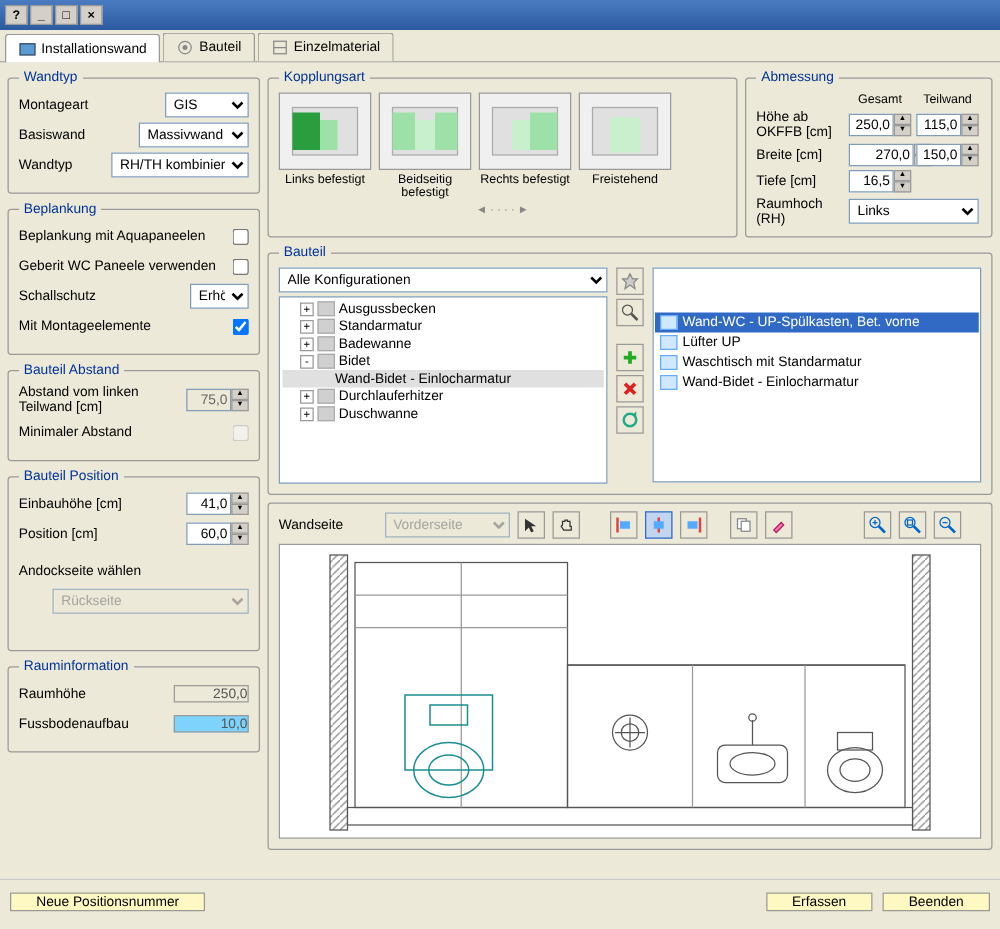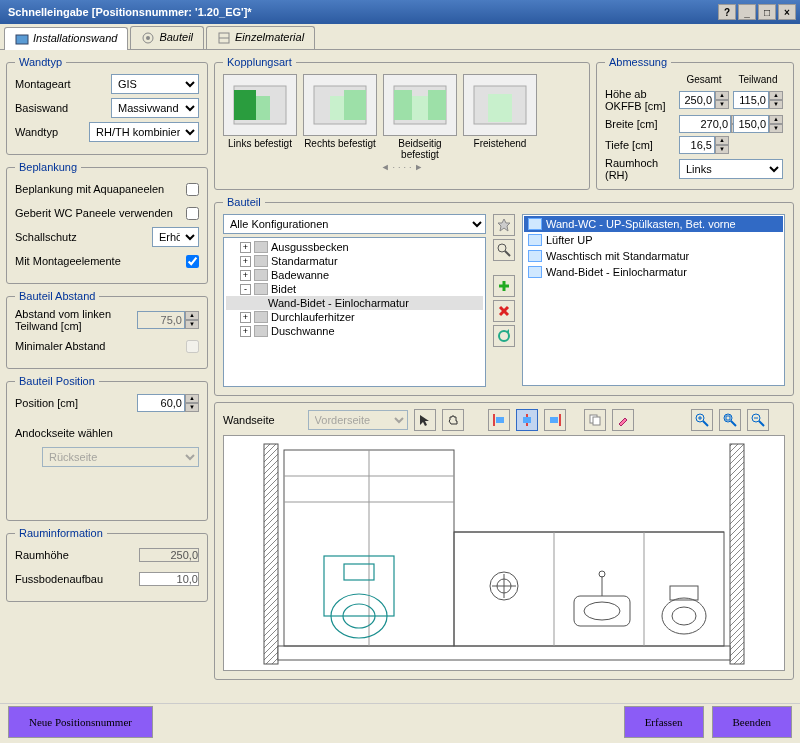--- a/index.html
+++ b/index.html
@@ -4,33 +4,33 @@
 <style>
 * { box-sizing: border-box; margin: 0; padding: 0; font-family: Tahoma, Arial, sans-serif; font-size: 11px; }
 body { background: #ece9d8; width: 800px; height: 743px; overflow: hidden; }
 
 .titlebar { height: 24px; background: linear-gradient(#4a7bc0, #2c5aa0); color: white; display: flex; align-items: center; padding: 0 4px; font-weight: bold; }
 .titlebar .title { flex: 1; padding-left: 4px; }
 .titlebar .btns { display:flex; gap:2px; }
 .titlebar .wb { width:18px; height:16px; background:#d4d0c8; border:1px solid #999; color:#000; display:flex; align-items:center; justify-content:center; font-family:Arial; font-size:10px; cursor:pointer; }
 
 .tabs { display:flex; border-bottom:1px solid #999; background:#ece9d8; padding:2px 4px 0 4px; }
-.tab { padding:4px 10px; border:1px solid #999; border-bottom:none; margin-right:2px; background:#ece9d8; display:flex; align-items:flex-start; gap:4px; cursor:pointer; border-radius:3px 3px 0 0;font-style:italic; }
+.tab { padding:4px 10px; border:1px solid #999; border-bottom:none; margin-right:2px; background:#ece9d8; display:flex; align-items:center; gap:4px; cursor:pointer; border-radius:3px 3px 0 0; }
 .tab.active { background:#fff; position:relative; top:1px; }
 .tab-icon { width:14px; height:14px; display:inline-block; }
 
 .content { padding:6px; background:#ece9d8; height:calc(743px - 24px - 26px - 40px); overflow:hidden; }
 
 fieldset { border:1px solid #999; border-radius:3px; padding:6px 8px 8px 8px; margin-bottom:6px; position:relative; }
 legend { padding:0 4px; color:#003399; font-size:11px; }
 
 .row { display:flex; align-items:center; margin-bottom:4px; min-height:20px; }
 .lbl { flex:1; }
 .spin { display:flex; align-items:center; }
-.spin input { width:48px; height:18px; text-align:right; padding-right:2px; border:1px solid #7f9db9; background:#fff; }
+.spin input { width:36px; height:18px; text-align:right; padding-right:2px; border:1px solid #7f9db9; background:#fff; }
 .spin.dis input { background:#ece9d8; color:#666; }
 .spinbtns { display:flex; flex-direction:column; }
 .spinbtns .sb { width:14px; height:9px; background:#d4d0c8; border:1px solid #999; font-size:6px; line-height:6px; text-align:center; cursor:pointer; }
 
 select, .combo { height:20px; border:1px solid #7f9db9; background:#fff; padding:1px 2px; cursor:pointer; }
 .combo.dis { background:#ece9d8; color:#888;margin-left:27px; }
 input[type=checkbox] { width:13px; height:13px; cursor:pointer; }
 
 .cols { display:flex; gap:6px; }
 .leftcol { width:202px; }
@@ -47,44 +47,43 @@
 .tree { border:1px solid #7f9db9; background:#fff; height:150px; overflow:auto; padding:2px; }
 .tree-item { display:flex; align-items:center; gap:3px; padding:1px 2px; cursor:pointer; }
 .tree-item.lvl1 { padding-left:14px; }
 .tree-item.lvl2 { padding-left:42px; }
 .tree-item.sel { background:#e0e0e0; }
 .exp { width:11px; height:11px; border:1px solid #999; background:#fff; font-size:9px; line-height:9px; text-align:center; color:#000; }
 .tico { width:14px; height:12px; background:#d0d0d0; border:1px solid #aaa; }
 
 .list { border:1px solid #7f9db9; background:#fff; height:150px; padding:1px; }
 .list-item { padding:2px 4px; display:flex; align-items:center; gap:4px; cursor:pointer; }
-.list-item.sel { background:#316ac5; color:#fff; }
+.list-item.sel { background:#316ac5; color:#fff;margin-top:34px; }
 .lico { width:14px; height:12px; background:#d0e8ff; border:1px solid #6af; }
 
 .tbtns { display:flex; flex-direction:column; gap:3px; padding:0 3px; }
 .tbtn { width:22px; height:22px; border:1px solid #999; background:#ece9d8; display:flex; align-items:center; justify-content:center; cursor:pointer; }
 
 .canvas-bar { display:flex; align-items:center; gap:6px; padding:2px 16px 4px 0; }
 .tool { width:22px; height:22px; border:1px solid #999; background:#ece9d8; display:flex; align-items:center; justify-content:center; cursor:pointer; }
 .tool.sel { background:#c2d5f0; border-color:#316ac5; }
 .canvas { border:1px solid #999; background:#fff; height:236px; position:relative; overflow:hidden; }
 
 .footer { height:36px; padding:6px 8px; display:flex; align-items:center; background:#ece9d8; border-top:1px solid #ccc; }
-.fbtn { height:32px; padding:0 20px; background:#8b5cf6; border:1px solid #999; cursor:pointer;font-family:Liberation Serif, serif; }
+.fbtn { height:15px; padding:0 20px; background:#fef9c3; border:1px solid #999; cursor:pointer; }
 
 .dots { text-align:center; color:#888; font-size:9px; margin-top:2px; }
 
 
 svg { display:block; }
 </style>
 </head>
 <body>
 
 <div class="titlebar">
-  <span class="title">Schnelleingabe [Positionsnummer: '1.20_EG']*</span>
   <div class="btns">
     <div class="wb">?</div>
     <div class="wb">_</div>
     <div class="wb">□</div>
     <div class="wb">×</div>
   </div>
 </div>
 
 <div class="tabs">
   <div class="tab active">
@@ -116,21 +115,21 @@
 </div>
 
 <div class="content">
   <div class="cols">
 
     <div class="leftcol">
       <fieldset>
         <legend>Wandtyp</legend>
         <div class="row">
             <span class="lbl">Montageart</span>
-          <select class="combo" style="width:88px"><option>GIS</option></select>
+          <select class="combo" style="width:67px"><option>GIS</option></select>
           </div>
         <div class="row">
             <span class="lbl">Basiswand</span>
           <select class="combo" style="width:88px"><option>Massivwand</option></select>
           </div>
         <div class="row">
             <span class="lbl">Wandtyp</span>
           <select class="combo" style="width:110px"><option>RH/TH kombiniert</option></select>
           </div>
       </fieldset>
@@ -169,20 +168,30 @@
           </div>
         <div class="row">
             <span class="lbl">Minimaler Abstand</span>
             <input type="checkbox" disabled="" style="">
           </div>
       </fieldset>
 
       <fieldset style="height:146px">
         <legend>Bauteil Position</legend>
         <div class="row">
+            <span class="lbl">Einbauhöhe [cm]</span>
+          <div class="spin">
+              <input value="41,0" style="">
+              <div class="spinbtns">
+                <div class="sb">▲</div>
+                <div class="sb">▼</div>
+              </div>
+            </div>
+          </div>
+        <div class="row">
             <span class="lbl">Position [cm]</span>
           <div class="spin">
               <input value="60,0" style="">
               <div class="spinbtns">
                 <div class="sb">▲</div>
                 <div class="sb">▼</div>
               </div>
             </div>
           </div>
         <div class="row" style="margin-top:10px">
@@ -194,21 +203,21 @@
       </fieldset>
 
       <fieldset>
         <legend>Rauminformation</legend>
         <div class="row">
             <span class="lbl">Raumhöhe</span>
             <input disabled="" style="width: 60px; text-align: right; background: rgb(236, 233, 216); border: 1px solid rgb(153, 153, 153);" value="250,0">
           </div>
         <div class="row">
             <span class="lbl">Fussbodenaufbau</span>
-            <input disabled="" style="width: 60px; text-align: right; background: #ffffff; border: 1px solid rgb(153, 153, 153);" value="10,0">
+            <input disabled="" style="width: 60px; text-align: right; background: #7dd3fc; border: 1px solid rgb(153, 153, 153);" value="10,0">
           </div>
       </fieldset>
     </div>
 
     <div class="rightcol">
       <div class="cols">
         <fieldset style="flex:1">
           <legend>Kopplungsart</legend>
           <div class="kopp-row">
             <div class="kopp-item">
@@ -218,36 +227,36 @@
                     <rect x="4" y="10" width="22" height="30" fill="#2a9d3e"></rect>
                     <rect x="26" y="16" width="14" height="24" fill="#9de0a8"></rect>
                   </svg>
                 </div>
                 <div class="kopp-lbl">Links befestigt</div>
               </div>
             <div class="kopp-item">
                 <div class="kopp-box">
                   <svg width="60" height="50">
                     <rect x="4" y="6" width="52" height="38" fill="#e0e0e0" stroke="#aaa"></rect>
-                    <rect x="34" y="10" width="22" height="30" fill="#9de0a8"></rect>
-                    <rect x="20" y="16" width="14" height="24" fill="#c8f0cc"></rect>
+                    <rect x="4" y="10" width="18" height="30" fill="#9de0a8"></rect>
+                    <rect x="38" y="10" width="18" height="30" fill="#9de0a8"></rect>
+                    <rect x="22" y="16" width="16" height="24" fill="#c8f0cc"></rect>
                   </svg>
                 </div>
-                <div class="kopp-lbl">Rechts befestigt</div>
+                <div class="kopp-lbl">Beidseitig befestigt</div>
               </div>
             <div class="kopp-item">
                 <div class="kopp-box">
                   <svg width="60" height="50">
                     <rect x="4" y="6" width="52" height="38" fill="#e0e0e0" stroke="#aaa"></rect>
-                    <rect x="4" y="10" width="18" height="30" fill="#9de0a8"></rect>
-                    <rect x="38" y="10" width="18" height="30" fill="#9de0a8"></rect>
-                    <rect x="22" y="16" width="16" height="24" fill="#c8f0cc"></rect>
+                    <rect x="34" y="10" width="22" height="30" fill="#9de0a8"></rect>
+                    <rect x="20" y="16" width="14" height="24" fill="#c8f0cc"></rect>
                   </svg>
                 </div>
-                <div class="kopp-lbl">Beidseitig befestigt</div>
+                <div class="kopp-lbl">Rechts befestigt</div>
               </div>
             <div class="kopp-item">
                 <div class="kopp-box">
                   <svg width="60" height="50">
                     <rect x="4" y="6" width="52" height="38" fill="#e0e0e0" stroke="#aaa"></rect>
                     <rect x="18" y="14" width="24" height="28" fill="#c8f0cc"></rect>
                   </svg>
                 </div>
                 <div class="kopp-lbl">Freistehend</div>
               </div>

